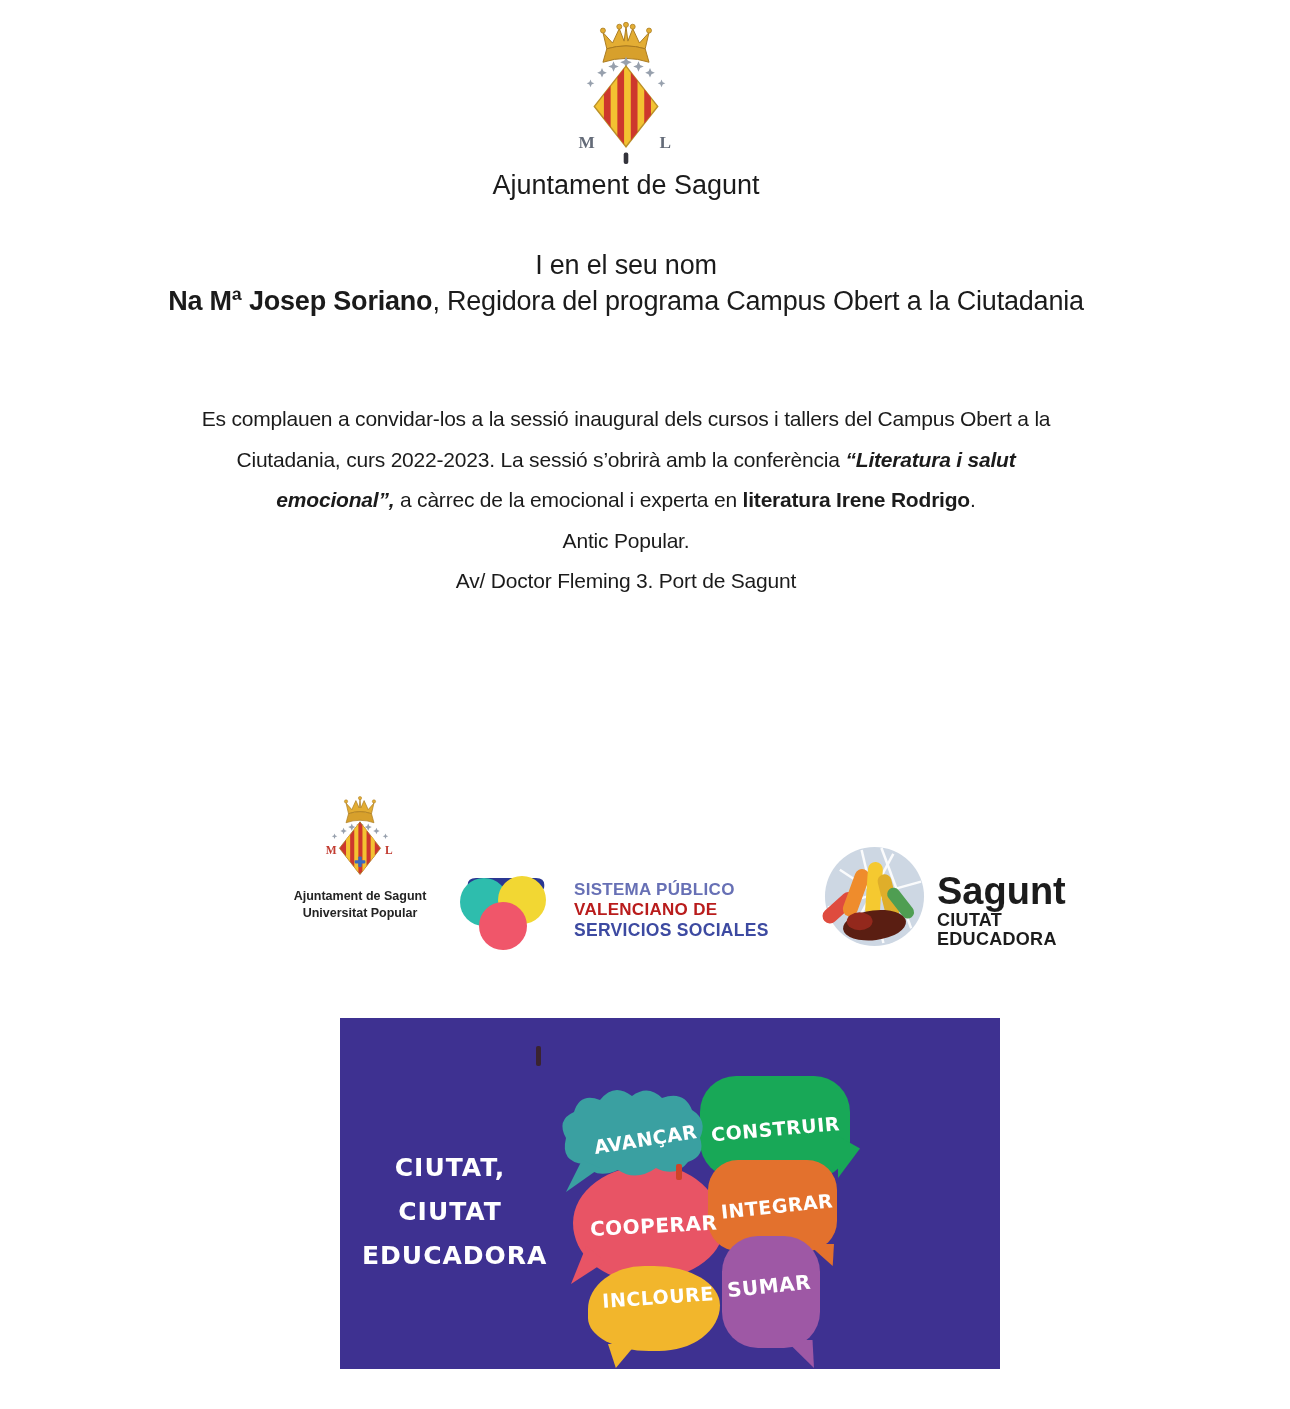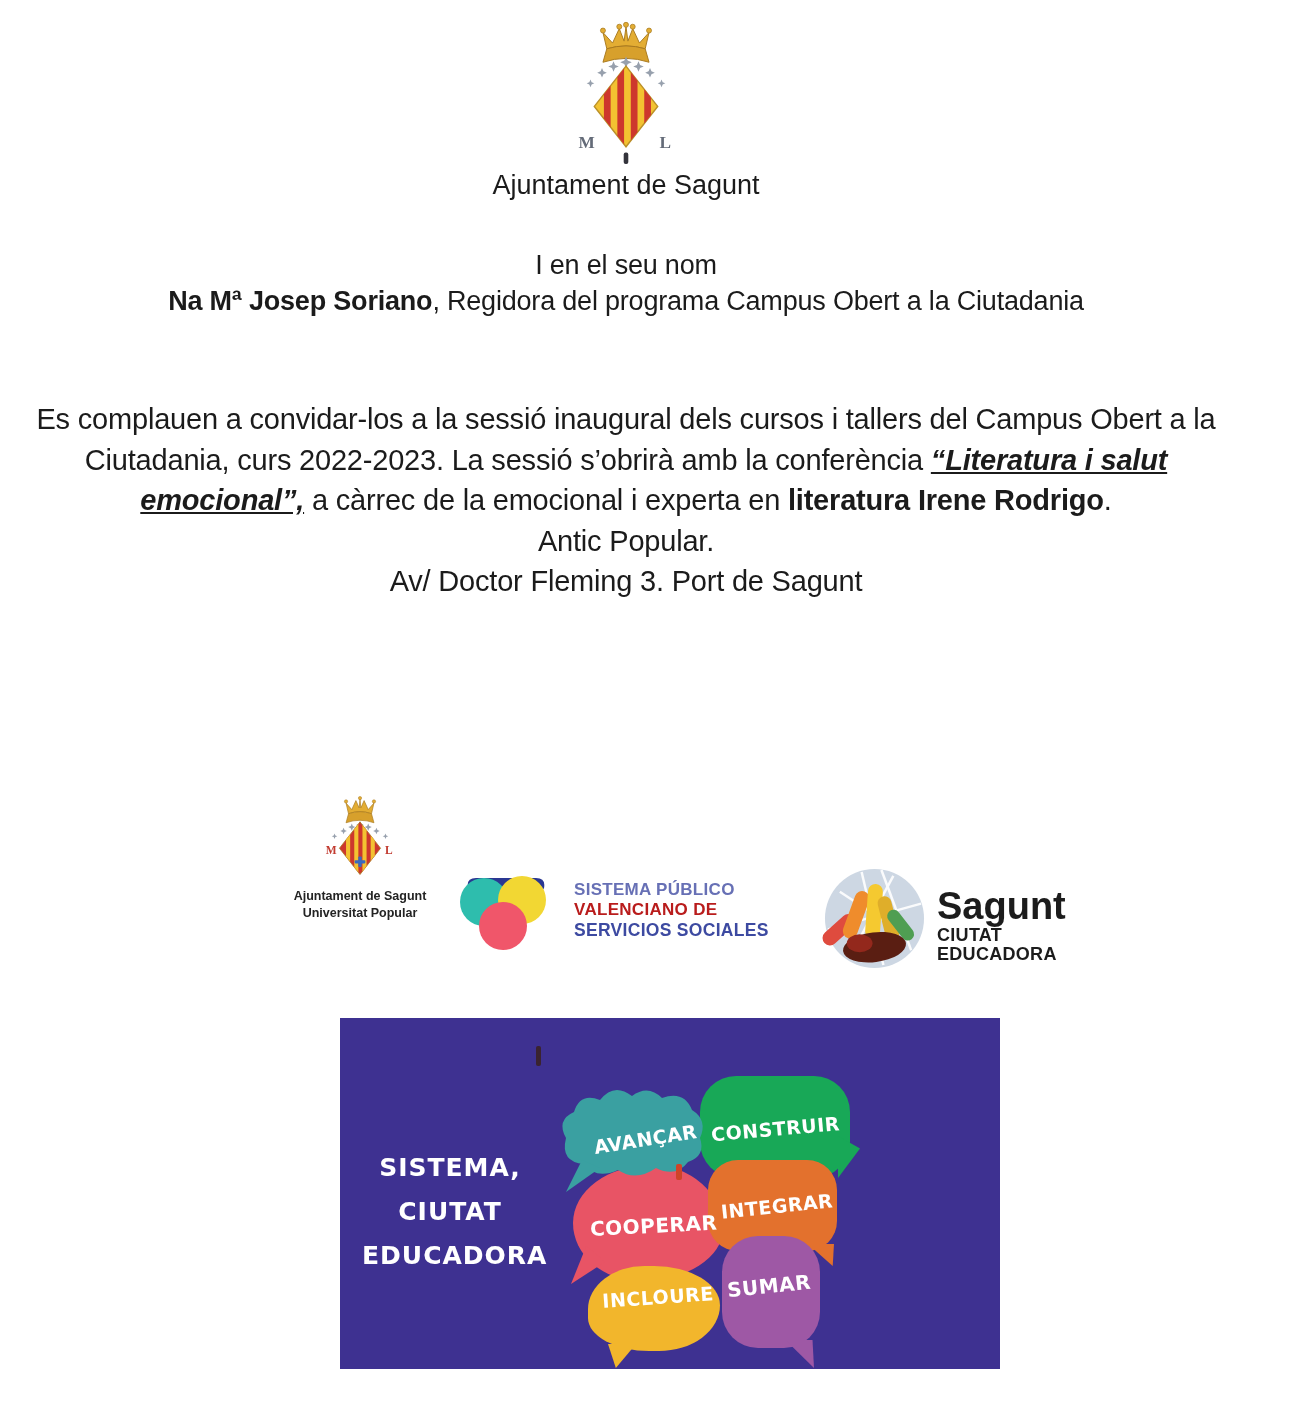--- a/index.html
+++ b/index.html
@@ -3,32 +3,32 @@
 <meta charset="utf-8">
 <style>
   html,body{margin:0;padding:0;background:#fff;}
   .page{position:relative;width:1290px;height:1409px;background:#fff;overflow:hidden;
         font-family:"Liberation Sans",sans-serif;color:#1b1b1b;}
   .content{width:1252px;text-align:center;}
   .emblem-wrap{padding-top:18px;}
   .emblem-wrap svg{display:block;margin:0 auto;}
   .doc-title{font-size:27px;margin-top:4px;}
   .names{margin-top:46px;font-size:27px;line-height:36px;letter-spacing:-0.2px;}
-  .para{margin-top:80px;font-size:29px;line-height:40.5px;letter-spacing:-0.2px;}
+  .para{margin-top:80px;font-size:21px;line-height:40.5px;letter-spacing:-0.2px;}
   b{font-weight:bold;}
-  .bi{font-weight:bold;font-style:italic;text-decoration:underline;}
+  .bi{font-weight:bold;font-style:italic;}
 
   
   .logo-univ{position:absolute;left:293px;top:794px;width:134px;text-align:center;}
   .logo-univ svg{display:block;margin:0 auto;}
   .logo-univ .txt{font-size:12.5px;line-height:17px;font-weight:600;color:#232323;margin-top:2px;}
   .logo-serv{position:absolute;left:450px;top:862px;display:flex;align-items:center;}
   .serv-text{margin-left:12px;font-size:17px;line-height:20px;font-weight:600;letter-spacing:0.3px;}
   .serv-text .l3{font-weight:800;font-size:17.5px;}
-  .logo-educ{position:absolute;left:822px;top:866px;display:flex;align-items:center;}
+  .logo-educ{position:absolute;left:822px;top:844px;display:flex;align-items:flex-end;}
   .educ-text{margin-left:10px;margin-top:12px;color:#1c1c1c;}
   .educ-name{font-size:38px;font-weight:bold;line-height:40px;}
   .educ-sub{font-size:18px;font-weight:bold;line-height:19px;letter-spacing:0.3px;}
 
   
   .banner{position:absolute;left:340px;top:1018px;width:660px;height:351px;overflow:hidden;}
   .banner-title{position:absolute;left:22px;top:128px;width:176px;text-align:center;color:#fff;
         font-family:"DejaVu Sans",sans-serif;font-weight:bold;font-size:25px;line-height:44px;
         letter-spacing:1px;z-index:2;}
   .bubble{position:absolute;}
@@ -190,21 +190,21 @@
     </svg>
     <div class="educ-text">
       <div class="educ-name">Sagunt</div>
       <div class="educ-sub">CIUTAT</div>
       <div class="educ-sub">EDUCADORA</div>
     </div>
   </div>
 
   <div class="banner" style="background-color: rgb(62, 49, 145);">
     <div class="banner-title">
-      <div>SISTEMA,</div>
+      <div>CIUTAT,</div>
       <div>CIUTAT</div>
       <div>EDUCADORA</div>
     </div>
 
     <div class="mark mark-dark" style="background-color: rgb(58, 35, 48);"></div>
     <div class="mark mark-red" style="background-color: rgb(207, 68, 40);"></div>
 
     <div class="bubble b-construir" style="background-color: rgb(24, 168, 87);"></div>
     <div class="tail t-construir" style="background-color: rgb(24, 168, 87);"></div>
 

